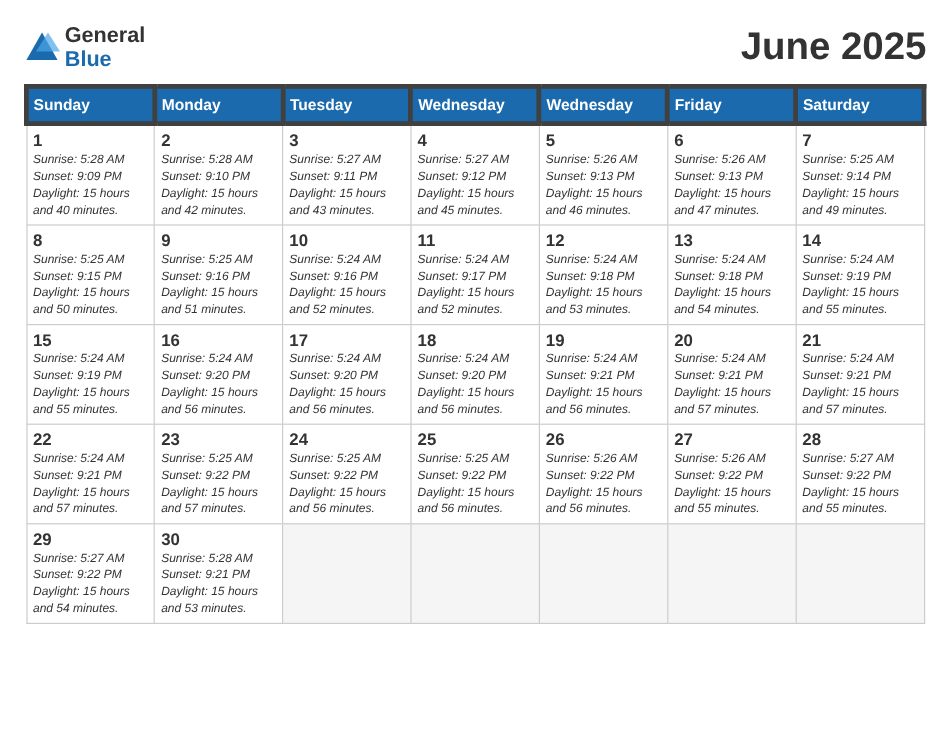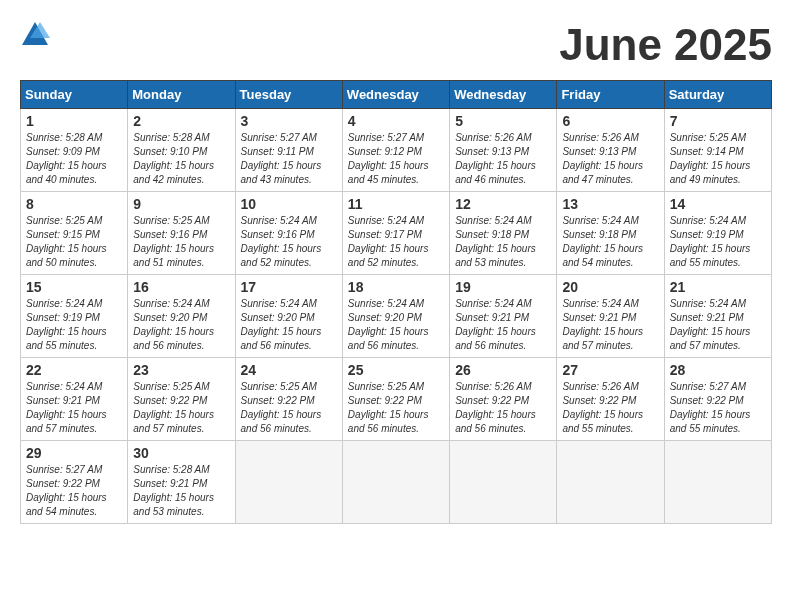--- a/index.html
+++ b/index.html
@@ -37,41 +37,41 @@
     }
     .logo-icon {
       width: 30px;
       height: 30px;
       margin-right: 4px;
     }
     .title-section {
       text-align: right;
     }
     .month-title {
-      font-size: 44px;
+      font-size: 32px;
       font-weight: bold;
       color: #333;
     }
     .location-title {
       font-size: 14px;
       color: #333;
     }
     .calendar {
       width: 100%;
       border-collapse: collapse;
       font-size: 11px;
     }
     .calendar th {
       background-color: #1a6aad;
       color: #fff;
       padding: 6px 4px;
       text-align: left;
       font-size: 13px;
       font-weight: bold;
-      border: 1px solid #404040;
+      border: 4px solid #404040;
     }
     .calendar td {
       border: 1px solid #ccc;
       vertical-align: top;
       padding: 4px 5px;
       width: 107px;
       min-height: 80px;
     }
     .calendar td.empty {
       background: #f5f5f5;
@@ -92,20 +92,24 @@
   </style>
 </head>
 <body>
 
 <div class="header-section">
   <div class="logo">
     <svg class="logo-icon" viewBox="0 0 30 30">
       <polygon points="15,2 28,25 2,25" fill="#1a6aad"></polygon>
       <polygon points="20,2 30,18 10,18" fill="#4da6e8" opacity="0.7"></polygon>
     </svg>
+    <div class="logo-text">
+      <span class="logo-general">General</span>
+      <span class="logo-blue">Blue</span>
+    </div>
   </div>
   <div class="title-section">
     <div class="month-title">June 2025</div>
   </div>
 </div>
 
 <table class="calendar">
   <thead>
     <tr>
     <th>Sunday</th>

